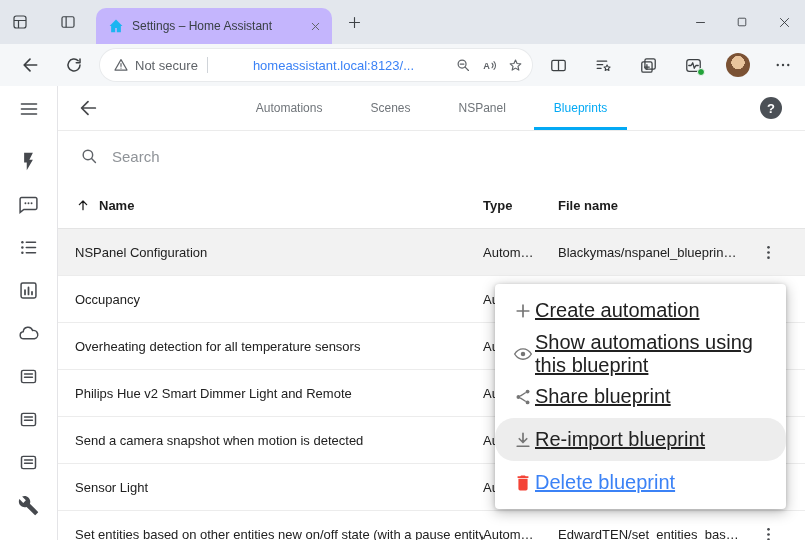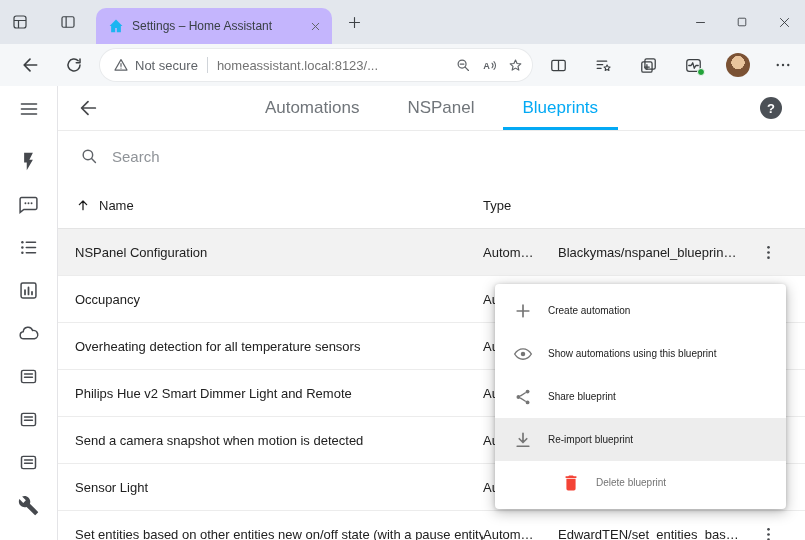--- a/index.html
+++ b/index.html
@@ -59,22 +59,23 @@
   .addressbar {
     margin-left: 9px; width: 432px; height: 32px; background: #fff;
     border-radius: 16px; display: flex; align-items: center;
     padding: 0 4px 0 13px; box-shadow: 0 0 0 1px rgba(0,0,0,0.05);
     color: #5f6368;
   }
   .ab-security { display: flex; align-items: center; gap: 6px; }
   .ab-security-label { font-size: 13px; color: #5f6368; white-space: nowrap; }
   .ab-divider { width: 1px; height: 16px; background: #d0d4d9; margin: 0 9px; }
   .ab-url {
-    flex: 1; font-size: 13px; color: #737373; white-space: nowrap;
+    flex: 1; font-size: 13px; color: #3b82f6; white-space: nowrap;
     overflow: hidden;
+    margin-left: 36px;
   }
   .ab-icon-btn {
     width: 26px; height: 26px; display: flex; align-items: center;
     justify-content: center; color: #5f6368; flex: none;
   }
   .nav-right { display: flex; align-items: center; margin-left: 12px; gap: 17px; }
   .nav-right .tool-btn {
     width: 28px; height: 28px; display: flex; align-items: center;
     justify-content: center; color: #3c4043; position: relative;
   }
@@ -108,21 +109,21 @@
   .app-header {
     height: 45px; border-bottom: 1px solid #ebebeb; position: relative;
   }
   .back-btn {
     position: absolute; left: 16px; top: 8px; width: 28px; height: 28px;
     display: flex; align-items: center; justify-content: center; color: #46484b;
   }
   .tabs { height: 100%; display: flex; justify-content: center; gap: 8px; }
   .tab-item {
     height: 100%; padding: 3px 20px 0 20px; display: flex; align-items: center;
-    font-size: 17px; font-weight: 500; color: #70757a;
+    font-size: 12px; font-weight: 500; color: #70757a;
     border-bottom: 3px solid transparent;
   }
   .tab-item.active { color: #03a9f4; border-bottom-color: #03a9f4; }
   .help-btn {
     position: absolute; right: 23px; top: 11px; width: 22px; height: 22px;
     border-radius: 50%; background: #4b5056; color: #fff; font-size: 13px;
     font-weight: bold; display: flex; align-items: center; justify-content: center;
   }
 
   .search-row { height: 51px; display: flex; align-items: center; padding-left: 22px; gap: 13px; }
@@ -131,44 +132,44 @@
     border: none; outline: none; font-size: 15px; color: #1d4ed8; width: 300px;
     font-family: "Liberation Sans", sans-serif; background: transparent;
   }
   .search-input::placeholder { color: #8f9398; }
 
   .grid-row {
     display: grid; grid-template-columns: 408px 75px 1fr 40px;
     padding: 0 17px; align-items: center; height: 47px;
   }
   .thead {
-    border-bottom: 1px solid #e4e4e4; font-size: 13px; font-weight: 400;
+    border-bottom: 1px solid #e4e4e4; font-size: 13px; font-weight: 700;
     color: #1c1c1c;
   }
   .th-name { display: flex; align-items: center; gap: 8px; }
   .row { border-bottom: 1px solid #ececec; font-size: 13px; color: #212121; }
   .row.highlight { background: #f2f2f2; }
   .cell { white-space: nowrap; overflow: hidden; }
   .row-menu-btn {
     justify-self: center; width: 28px; height: 28px; display: flex;
     align-items: center; justify-content: center; color: #46494d;
   }
 
   
   .context-menu {
     position: absolute; left: 437px; top: 198px; width: 291px;
     background: #fff; border-radius: 4px; padding: 5px 0; z-index: 10;
     box-shadow: 0 3px 14px rgba(0,0,0,0.28), 0 1px 4px rgba(0,0,0,0.18);
   }
   .menu-item {
     height: 43px; display: flex; align-items: center; padding: 0 16px;
-    gap: 13px; font-size: 10px; color: #212121;
-  }
-  .menu-item.hover { background: #ededed; }
-  .menu-item.danger { color: #737373; margin-left: 48px; }
+    gap: 0; font-size: 20px; color: #212121; text-decoration: underline;
+  }
+  .menu-item.hover { background: #ededed; border-radius: 19px; }
+  .menu-item.danger { color: #3b82f6; }
   .menu-icon {
     width: 24px; height: 24px; flex: none; display: flex;
     align-items: center; justify-content: center; color: #757575;
   }
   .menu-item.danger .menu-icon { color: #f44336; }
 </style>
 </head>
 <body>
 
 <div class="titlebar">
@@ -401,20 +402,21 @@
   <div class="main">
 
     <div class="app-header">
       <span class="back-btn">
         <svg viewBox="0 0 24 24" width="22" height="22">
             <path d="M20 12H6M12 5l-7 7 7 7" fill="none" stroke="currentColor" stroke-width="1.9" stroke-linecap="round" stroke-linejoin="round"></path>
           </svg>
       </span>
       <div class="tabs">
         <span class="tab-item">Automations</span>
+        <span class="tab-item">Scenes</span>
         <span class="tab-item">NSPanel</span>
         <span class="tab-item active">Blueprints</span>
       </div>
       <span class="help-btn">?</span>
     </div>
 
     <div class="search-row">
       <span class="mag">
         <svg viewBox="0 0 24 24" width="19" height="19">
             <circle cx="10" cy="10" r="6" fill="none" stroke="currentColor" stroke-width="1.8"></circle>
@@ -425,20 +427,21 @@
     </div>
 
     <div class="grid-row thead">
       <span class="th-name">
         <svg viewBox="0 0 24 24" width="16" height="16">
             <path d="M12 19V6M6.5 11.5 12 6l5.5 5.5" fill="none" stroke="currentColor" stroke-width="1.9" stroke-linecap="round" stroke-linejoin="round"></path>
           </svg>
         <span>Name</span>
       </span>
       <span class="cell">Type</span>
+      <span class="cell">File name</span>
       <span></span>
     </div>
 
     <div class="grid-row row highlight">
       <span class="cell">NSPanel Configuration</span>
       <span class="cell">Autom…</span>
       <span class="cell">Blackymas/nspanel_blueprin…</span>
       <span class="row-menu-btn">
         <svg viewBox="0 0 24 24" width="19" height="19">
             <g fill="currentColor">

